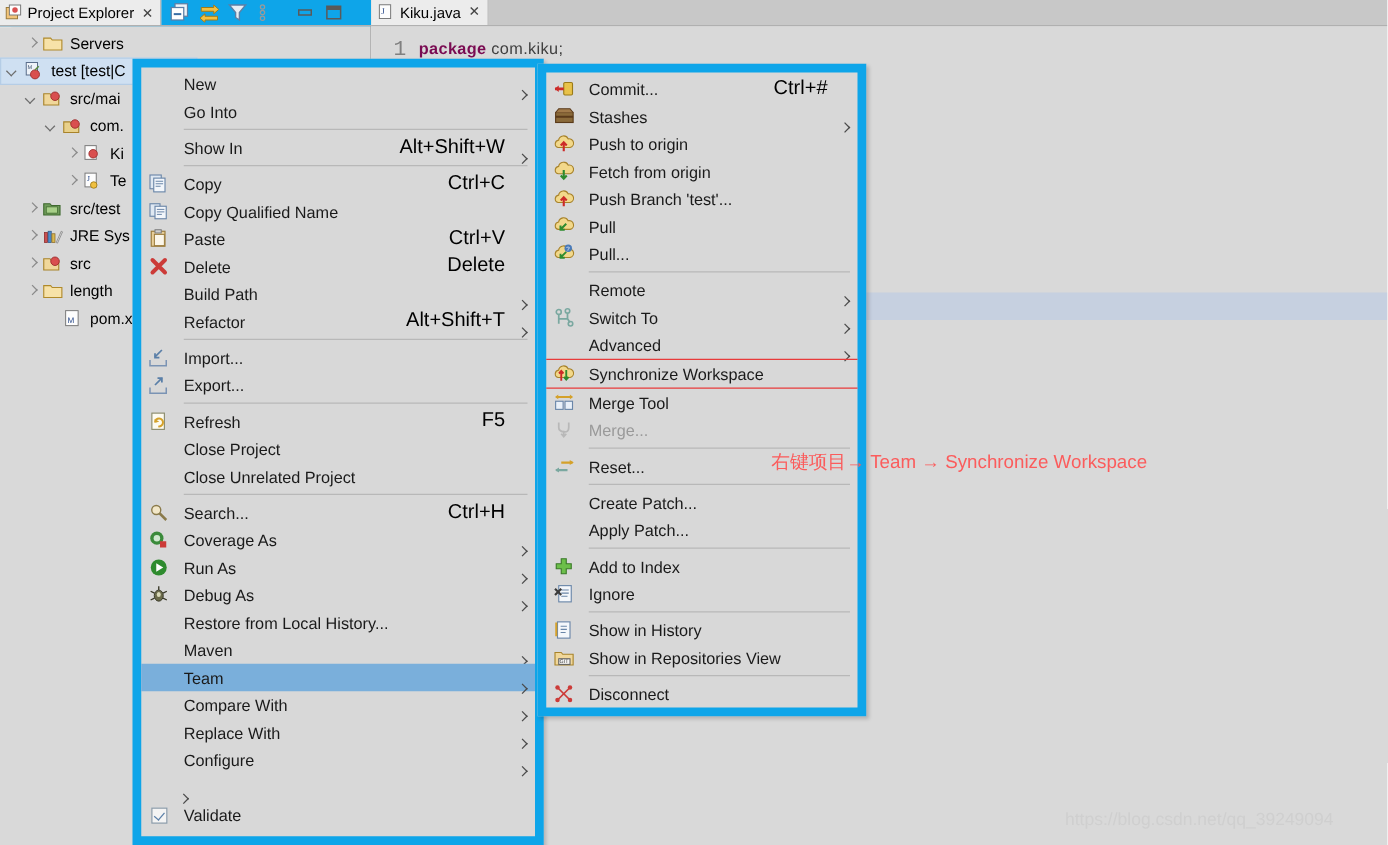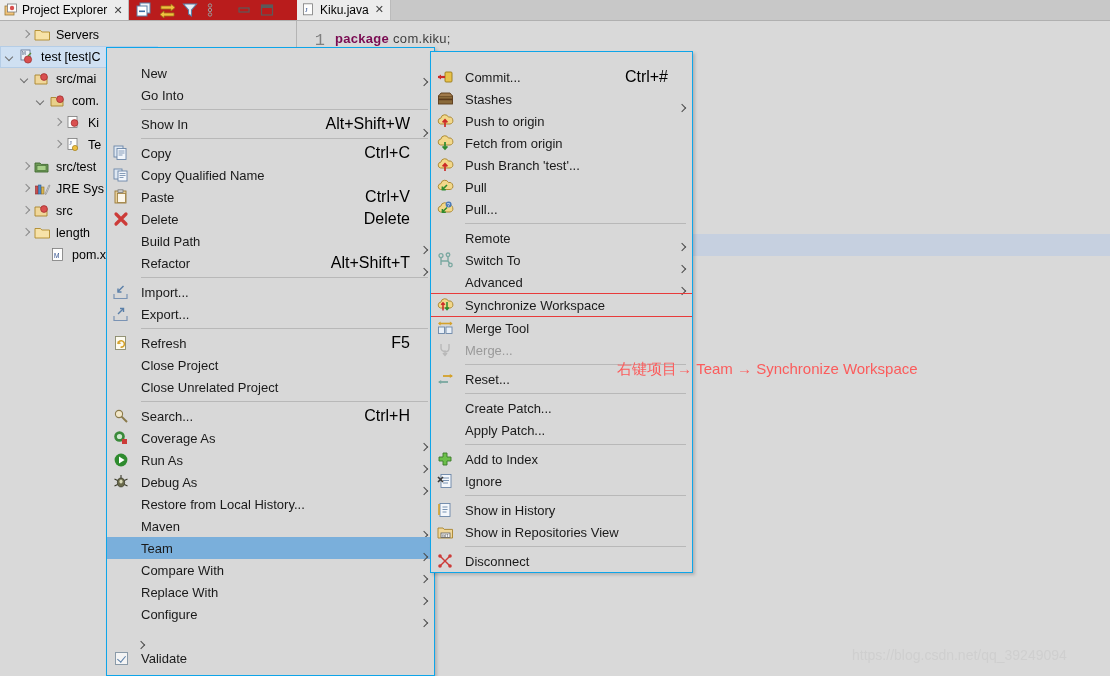--- a/index.html
+++ b/index.html
@@ -22,21 +22,21 @@
     left: 0; top: 0;
     width: 297px; height: 676px;
     background: #d9d9d9;
     border-right: 1px solid #b4b4b4;
     box-sizing: border-box;
   }
   .explorer-tabbar {
     position: absolute;
     left: 0; top: 0;
     width: 297px; height: 21px;
-    background: #b91c1c;
+    background: #0ea5e9;
     border-bottom: 1px solid #b0b0b0;
     box-sizing: border-box;
     display: flex;
     align-items: center;
   }
   .explorer-tab {
     height: 20px;
     display: flex; align-items: center;
     padding: 0 5px 0 4px;
     background: #ececec;
@@ -203,26 +203,26 @@
     position: absolute;
     color: #707070;
     font-size: 11px;
     font-family: "DejaVu Sans", sans-serif;
   }
 
   
   .menu {
     position: absolute;
     background: #d8d8d8;
-    border: 1px solid #0ea5e9;
+    border: 7px solid #0ea5e9;
     box-shadow: 2px 2px 3px rgba(0,0,0,0.18);
     font-size: 13px;
     color: #1a1a1a;
     box-sizing: border-box;
-    padding: 14px 0;
+    padding: 2px 0;
   }
   .menu-item {
     position: relative;
     height: 22px;
     display: flex;
     align-items: center;
     padding-left: 0;
     white-space: nowrap;
     box-sizing: border-box;
   }

